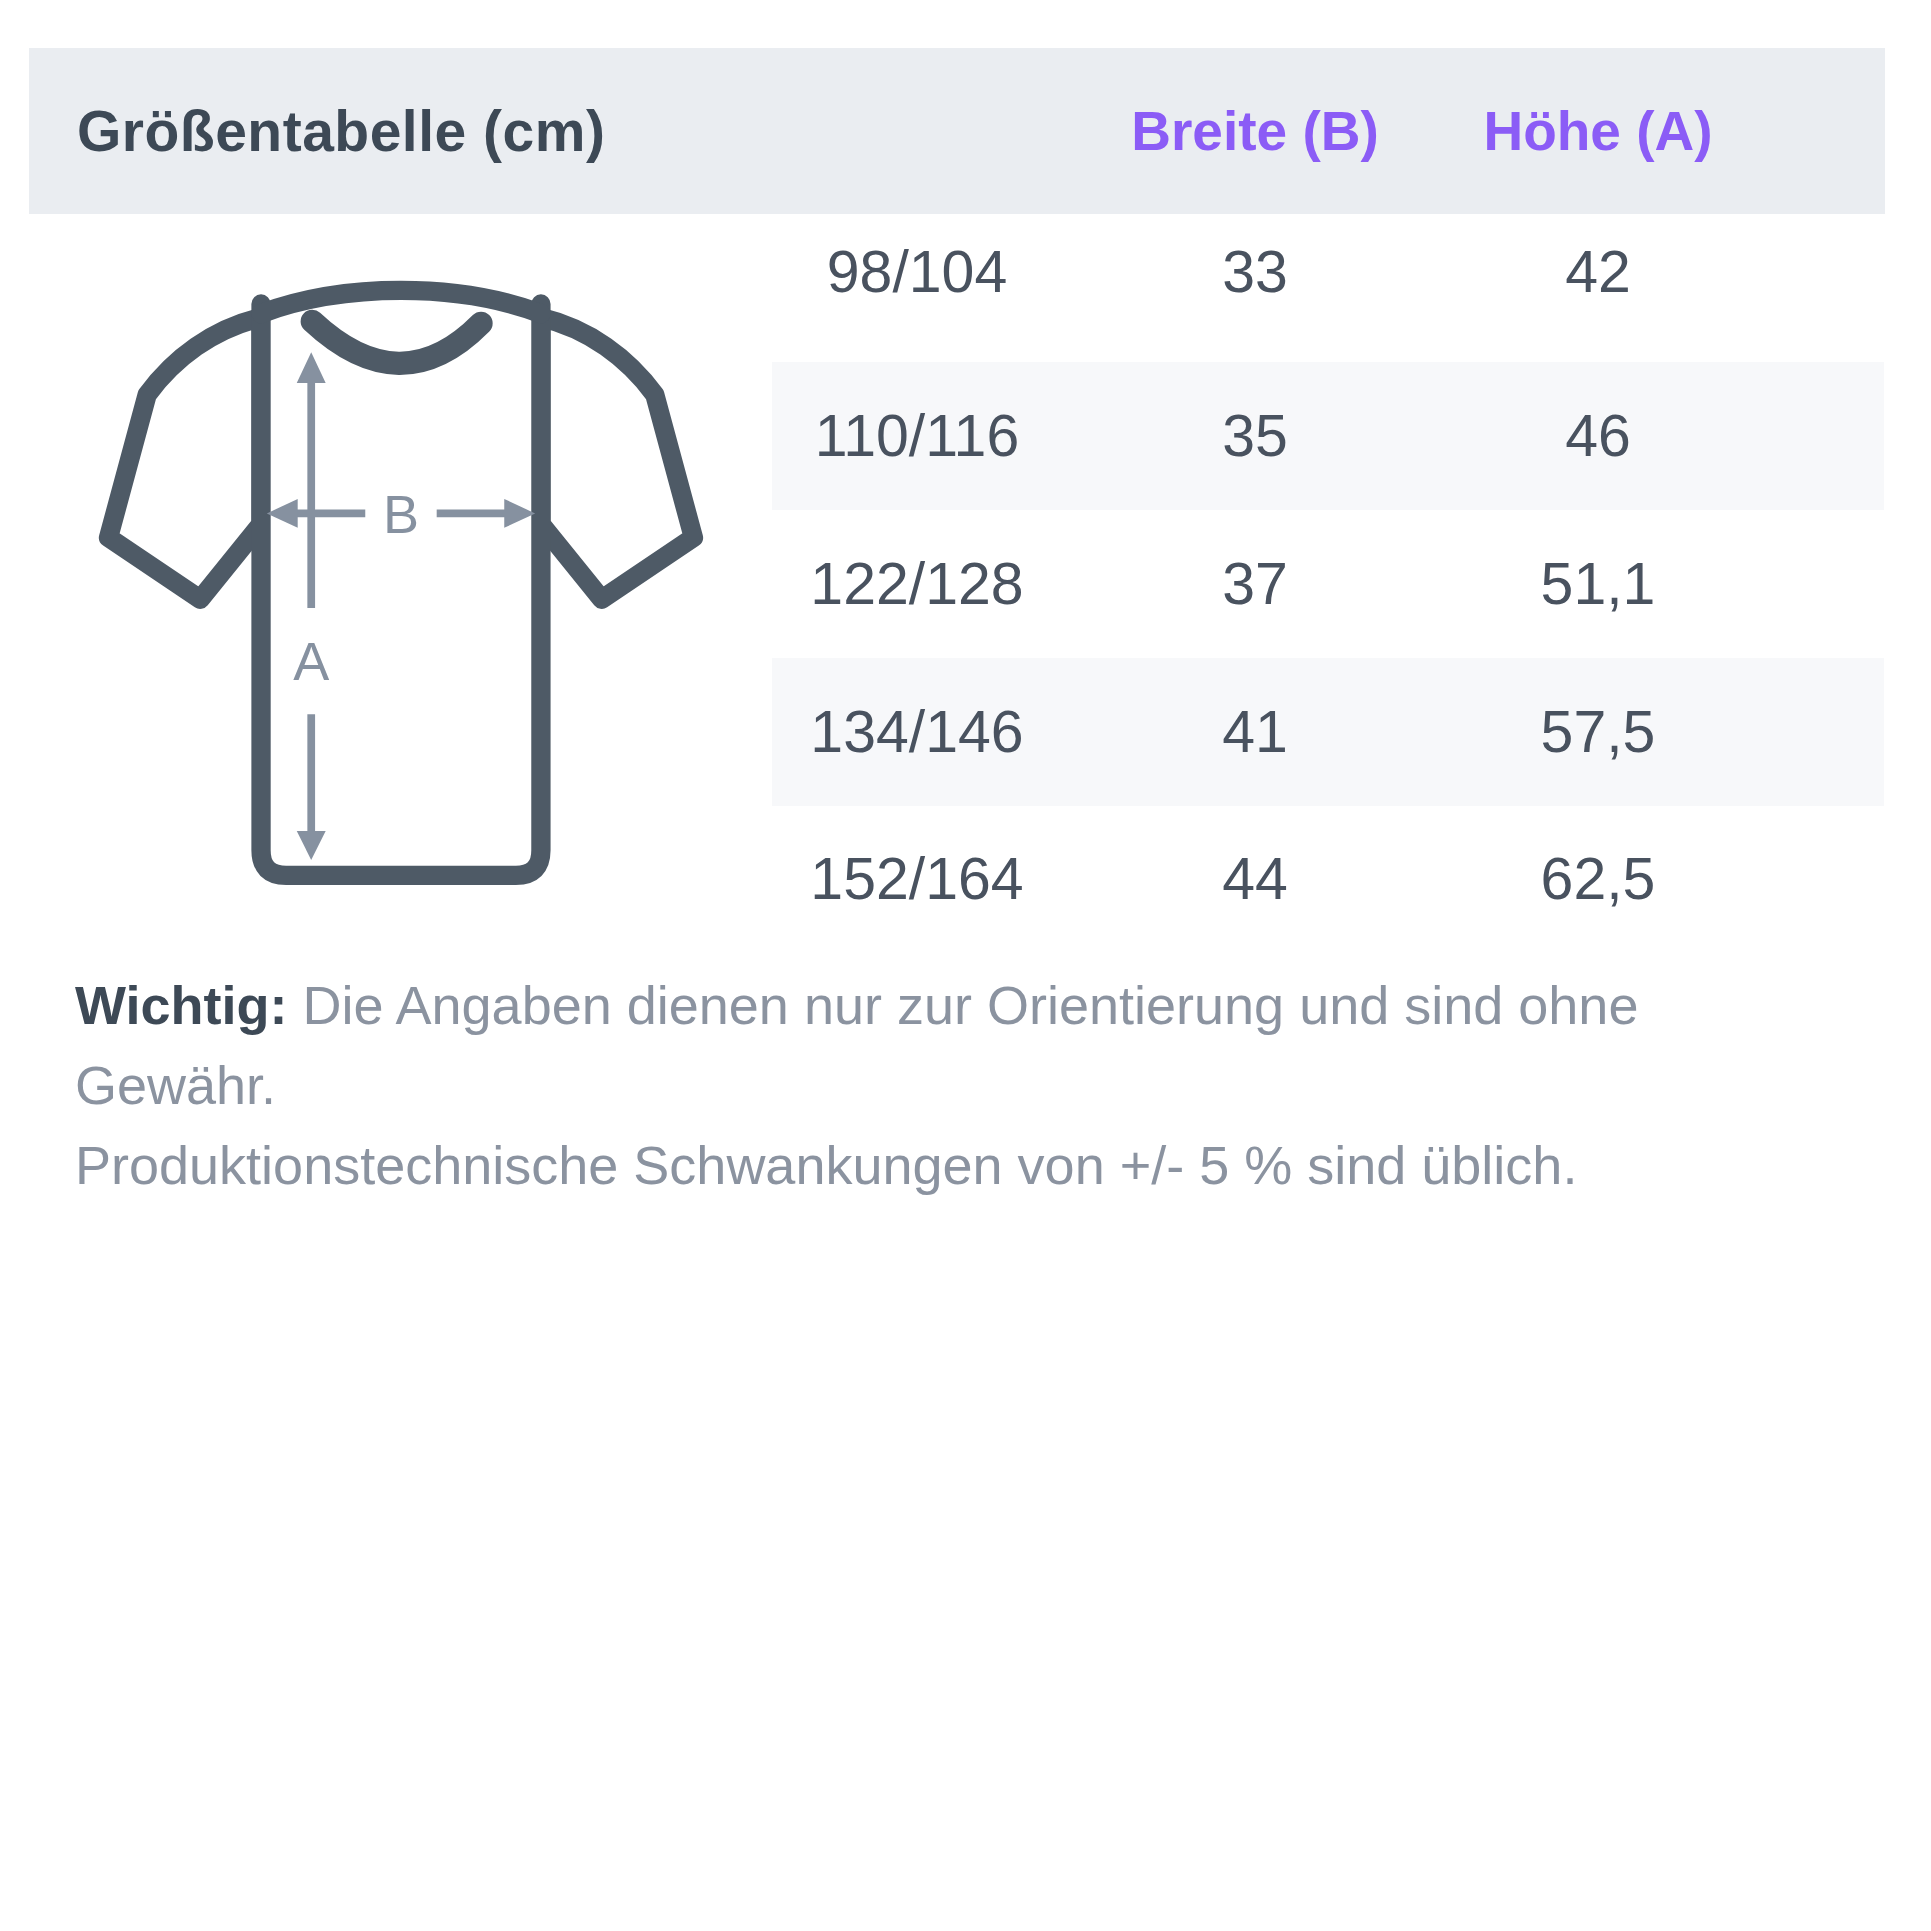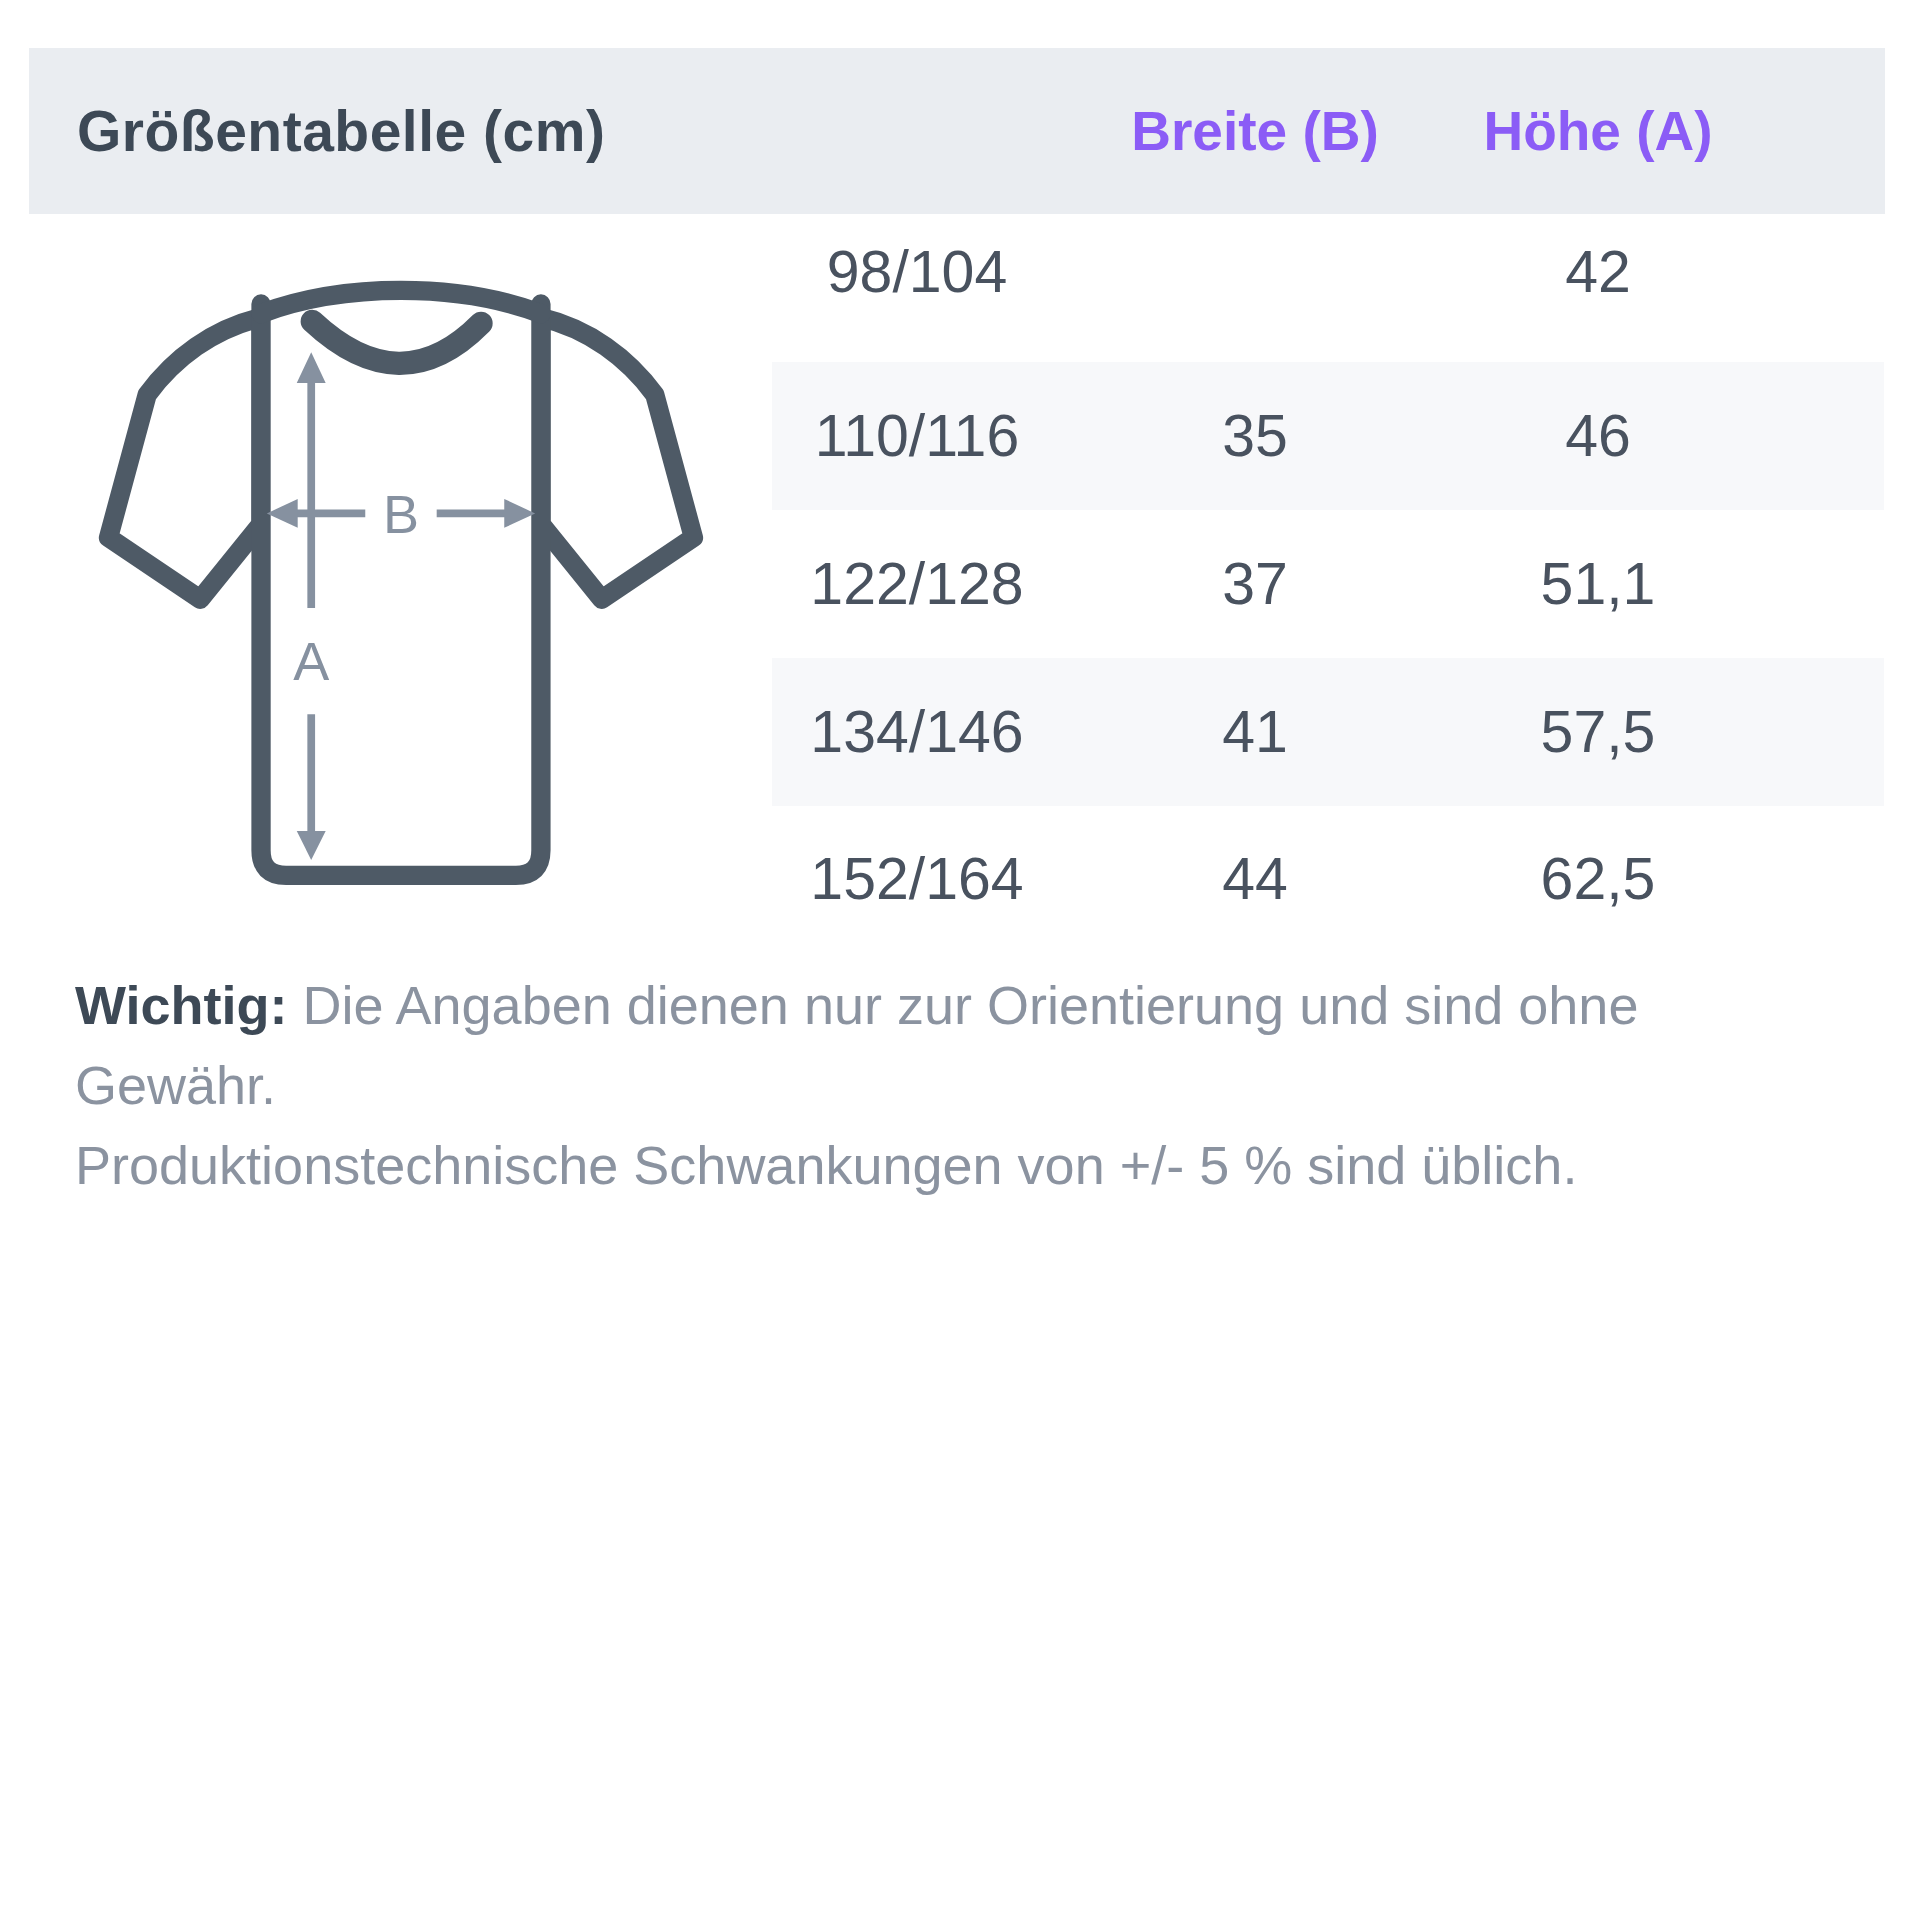--- a/index.html
+++ b/index.html
@@ -86,20 +86,21 @@
 <div class="page">
 
   <div class="header-bar">
     <div class="header-title">Größentabelle (cm)</div>
     <div class="col-head col-b">Breite (B)</div>
     <div class="col-head col-a">Höhe (A)</div>
   </div>
 
   <div class="size-row row-0">
     <div class="cell c-size">98/104</div>
+    <div class="cell c-b">33</div>
     <div class="cell c-a">42</div>
   </div>
   <div class="size-row row-1 striped">
     <div class="cell c-size">110/116</div>
     <div class="cell c-b">35</div>
     <div class="cell c-a">46</div>
   </div>
   <div class="size-row row-2">
     <div class="cell c-size">122/128</div>
     <div class="cell c-b">37</div>

